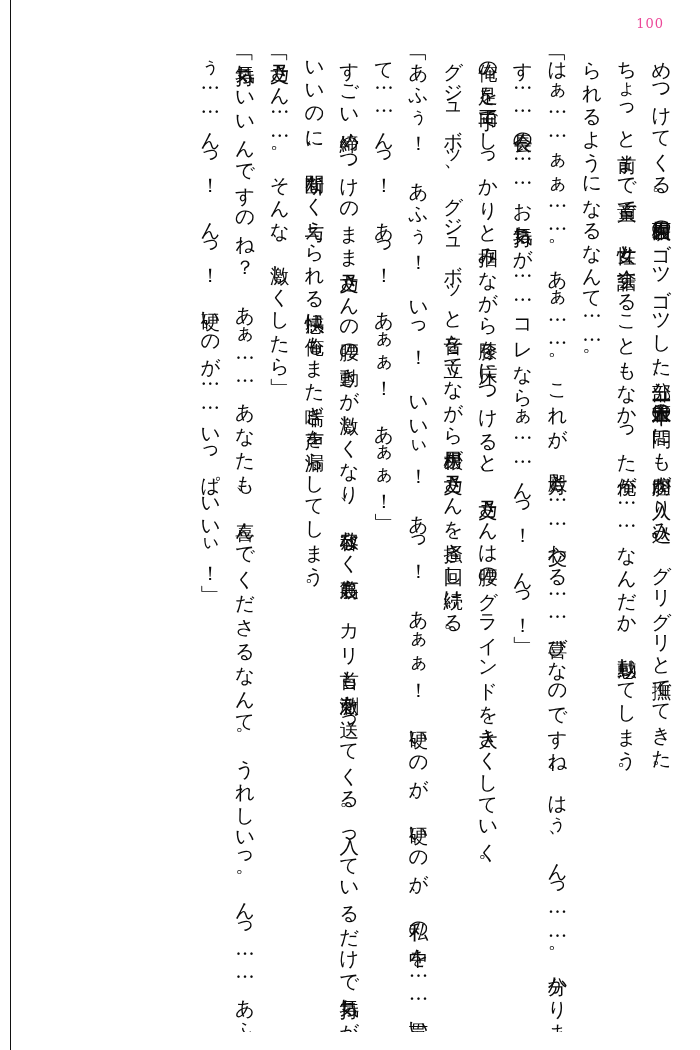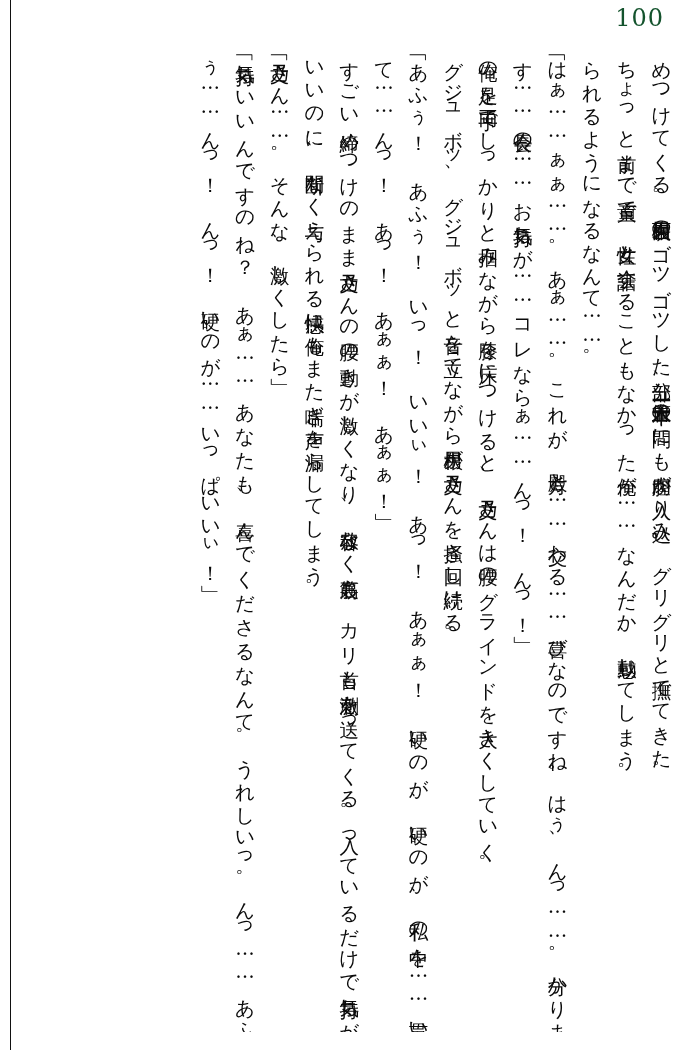--- a/index.html
+++ b/index.html
@@ -22,25 +22,25 @@
   .gutter-rule {
     position: absolute;
     left: 10px;
     top: 0;
     width: 1px;
     height: 1050px;
     background: #111111;
   }
   .page-number {
     position: absolute;
-    top: 4px;
+    top: 16px;
     right: 36px;
-    font-size: 24px;
+    font-size: 13px;
     letter-spacing: 1px;
-    color: #14532d;
+    color: #ec4899;
     font-family: "DejaVu Serif", "Liberation Serif", serif;
   }
   .body-text {
     position: absolute;
     top: 48px;
     right: 22px;
     bottom: 18px;
     left: 24px;
     writing-mode: vertical-rl;
     text-orientation: upright;

